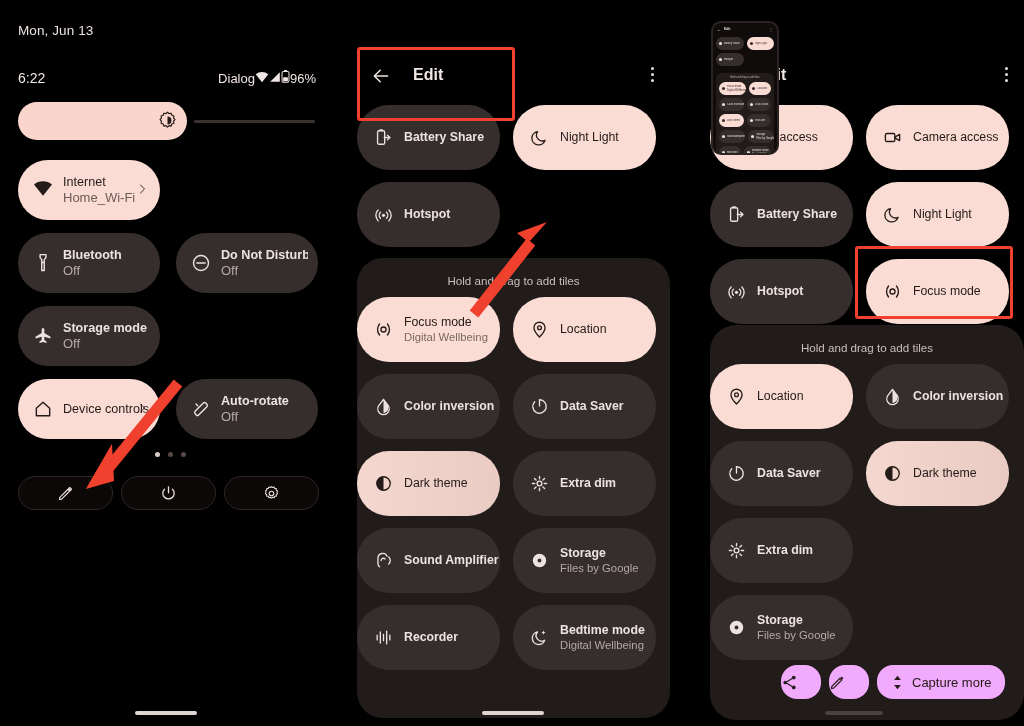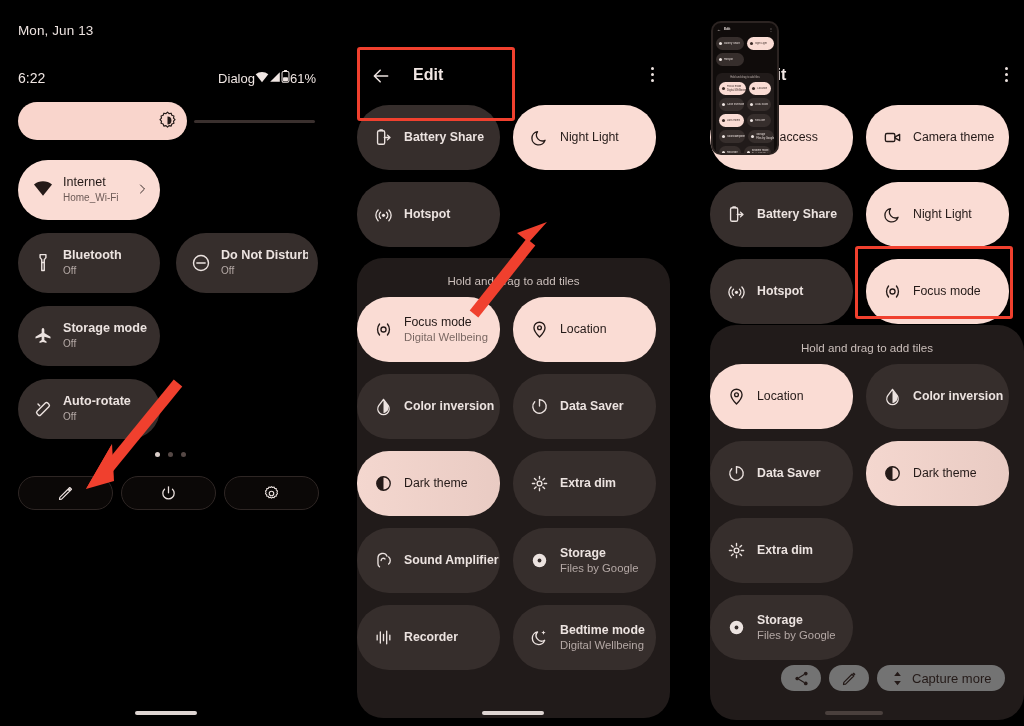--- a/index.html
+++ b/index.html
@@ -45,21 +45,21 @@
   .qs-tile {
     width: 142px; height: 60px; border-radius: 30px;
     display: flex; align-items: center; position: relative;
     padding-left: 14px; padding-right: 10px;
     background: #362e2c;
   }
   .qs-tile.on { background: #fadcd4; }
   .qs-tile .t-ic { width: 22px; flex: 0 0 22px; display:flex; align-items:center; justify-content:center; }
   .qs-tile .t-txt { margin-left: 9px; overflow: hidden; }
   .qs-tile .t-title { font-size: 12.6px; font-weight: bold; line-height: 15px; color: #ece3e0; white-space: nowrap; }
-  .qs-tile .t-sub   { font-size: 10px; line-height: 15px; color: #b6aaa7; white-space: nowrap; }
+  .qs-tile .t-sub   { font-size: 13px; line-height: 15px; color: #b6aaa7; white-space: nowrap; }
   .qs-tile.on .t-title { color: #241a18; font-weight: normal; }
   .qs-tile.on .t-sub   { color: #6d5b57; }
   .qs-tile .t-chev { position: absolute; right: 12px; top: 50%; transform: translateY(-50%); }
 
   #page-dots { position: absolute; left: 0; top: 452px; width: 340px; display: flex; justify-content: center; gap: 8px; }
   #page-dots span { width: 5px; height: 5px; border-radius: 50%; background: #554845; display:block; }
   #page-dots span.active { background: #d9cdc9; }
 
   #foot-buttons { position: absolute; left: 18px; top: 476px; display: flex; gap: 8px; }
   .foot-btn {
@@ -114,22 +114,22 @@
   #shot-preview .mini-tile.on { background: #fadcd4; }
   #shot-preview .mini-tile .md { width: 3px; height: 3px; border-radius:50%; background:#ece3e0; flex:0 0 3px;}
   #shot-preview .mini-tile.on .md { background:#3a2a26; }
   #shot-preview .mini-tile .ml { font-size: 2.6px; color:#e0d6d3; line-height: 3.3px; white-space:nowrap; overflow:hidden; }
   #shot-preview .mini-tile.on .ml { color:#3d2c28; }
   #shot-preview .mini-panel { margin: 2px 3px; background:#211b1a; border-radius: 6px; padding-top: 3px; }
   #shot-preview .mini-hint { font-size: 2.6px; color:#bcb0ac; text-align:center; margin-bottom:3px; }
 
   #shot-toolbar { position: absolute; left: 781px; top: 665px; display: flex; align-items: center; gap: 8px; }
   .sb-btn {
-    height: 26px; border-radius: 16px; background: #737373;
-    display: flex; align-items: center; justify-content: center;
+    height: 34px; border-radius: 16px; background: #f0abfc;
+    display: flex; align-items: center; 
   }
   .sb-round { width: 40px; }
   .sb-wide { padding: 0 14px; gap: 8px; }
   .sb-wide span { font-size: 13px; color: #241a18; }
 
   #arrow-left-svg, #arrow-mid-svg { position: absolute; pointer-events: none; }
 </style>
 </head>
 <body>
 
@@ -153,21 +153,21 @@
               <path d="M18 2 L18 18 L2 18 Z" fill="#f0e6e3"></path>
             </svg>
         </span>
         <span class="ic">
           <svg width="9" height="13" viewBox="0 0 12 18">
             <rect x="4" y="0" width="4" height="2" fill="#f0e6e3"></rect>
             <rect x="1.2" y="2" width="9.6" height="15" rx="2" fill="none" stroke="#f0e6e3" stroke-width="1.4"></rect>
             <rect x="2.6" y="10" width="6.8" height="5.6" rx="1" fill="#f0e6e3"></rect>
           </svg>
         </span>
-        <span>61%</span>
+        <span>96%</span>
       </div>
     </div>
 
     <div id="brightness-row">
       <div id="brightness-fill"></div>
       <div id="brightness-icon">
         <svg width="19" height="19" viewBox="0 0 24 24">
           <path d="M12 1.4 l1.9 1.9 2.7-.5 .9 2.6 2.6 .9 -.5 2.7 1.9 1.9 -1.9 1.9 .5 2.7 -2.6 .9 -.9 2.6 -2.7-.5 -1.9 1.9 -1.9-1.9 -2.7 .5 -.9-2.6 -2.6-.9 .5-2.7 -1.9-1.9 1.9-1.9 -.5-2.7 2.6-.9 .9-2.6 2.7 .5 Z" fill="none" stroke="#241a18" stroke-width="1.5" stroke-linejoin="round"></path>
           <path d="M12 7 a5 5 0 0 1 0 10 Z" fill="#241a18"></path>
         </svg>
@@ -225,20 +225,33 @@
                 <path d="M12 2.5 c1 0 1.6 1 1.6 2.4 v3.6 l7.4 4.4 v2.2 l-7.4-2.3 v4 l2.6 1.9 v1.7 l-4.2-1.2 -4.2 1.2 v-1.7 l2.6-1.9 v-4 l-7.4 2.3 v-2.2 l7.4-4.4 V4.9 C10.4 3.5 11 2.5 12 2.5 Z" fill="#ece3e0"></path>
               </svg>
             </div>
             <div class="t-txt">
               <div class="t-title">Storage mode</div>
               <div class="t-sub">Off</div>
             </div>
           </div>
         </div>
         <div class="qs-row">
+          <div class="qs-tile on">
+            <div class="t-ic">
+              <svg width="20" height="20" viewBox="0 0 24 24">
+                <path d="M4 11 L12 4 L20 11 V20 H4 Z" stroke="#241a18" fill="none" stroke-width="1.7" stroke-linecap="round" stroke-linejoin="round"></path>
+              </svg>
+            </div>
+            <div class="t-txt">
+              <div class="t-title">Device controls</div>
+            </div>
+            <div class="t-chev"><svg width="12" height="12" viewBox="0 0 24 24">
+                <path d="M9 4 L17 12 L9 20" fill="none" stroke="#241a18" stroke-width="1.8" stroke-linecap="round" stroke-linejoin="round"></path>
+              </svg></div>
+          </div>
           <div class="qs-tile">
             <div class="t-ic">
               <svg width="20" height="20" viewBox="0 0 24 24">
                 <rect x="3" y="9" width="18" height="6" rx="2" transform="rotate(-45 12 12)" stroke="#ece3e0" fill="none" stroke-width="1.7" stroke-linecap="round" stroke-linejoin="round"></rect>
                 <path d="M6 6 l2 2" stroke="#ece3e0" fill="none" stroke-width="1.7" stroke-linecap="round" stroke-linejoin="round"></path>
               </svg>
             </div>
             <div class="t-txt">
               <div class="t-title">Auto-rotate</div>
               <div class="t-sub">Off</div>
@@ -513,21 +526,21 @@
             </div>
           </div>
           <div class="etile on">
             <div class="e-ic">
               <svg width="19" height="19" viewBox="0 0 24 24">
                 <rect x="3" y="7" width="12" height="10" rx="2" stroke="#241a18" fill="none" stroke-width="1.7" stroke-linecap="round" stroke-linejoin="round"></rect>
                 <path d="M15 11.5 L21 8 v8 L15 12.5 Z" stroke="#241a18" fill="none" stroke-width="1.7" stroke-linecap="round" stroke-linejoin="round"></path>
               </svg>
             </div>
             <div class="e-txt">
-              <div class="e-title">Camera theme</div>
+              <div class="e-title">Camera access</div>
             </div>
           </div>
         </div>
         <div class="trow">
           <div class="etile">
             <div class="e-ic">
               <svg width="19" height="19" viewBox="0 0 24 24">
                 <rect x="4.5" y="3.5" width="9" height="17" rx="2" stroke="#ece3e0" fill="none" stroke-width="1.7" stroke-linecap="round" stroke-linejoin="round"></rect>
                 <path d="M7.5 3.5 v-1.2 h3 v1.2" stroke="#ece3e0" fill="none" stroke-width="1.7" stroke-linecap="round" stroke-linejoin="round"></path>
                 <path d="M13 12 h7 M17 9 l3.2 3 -3.2 3" stroke="#ece3e0" fill="none" stroke-width="1.7" stroke-linecap="round" stroke-linejoin="round"></path>

